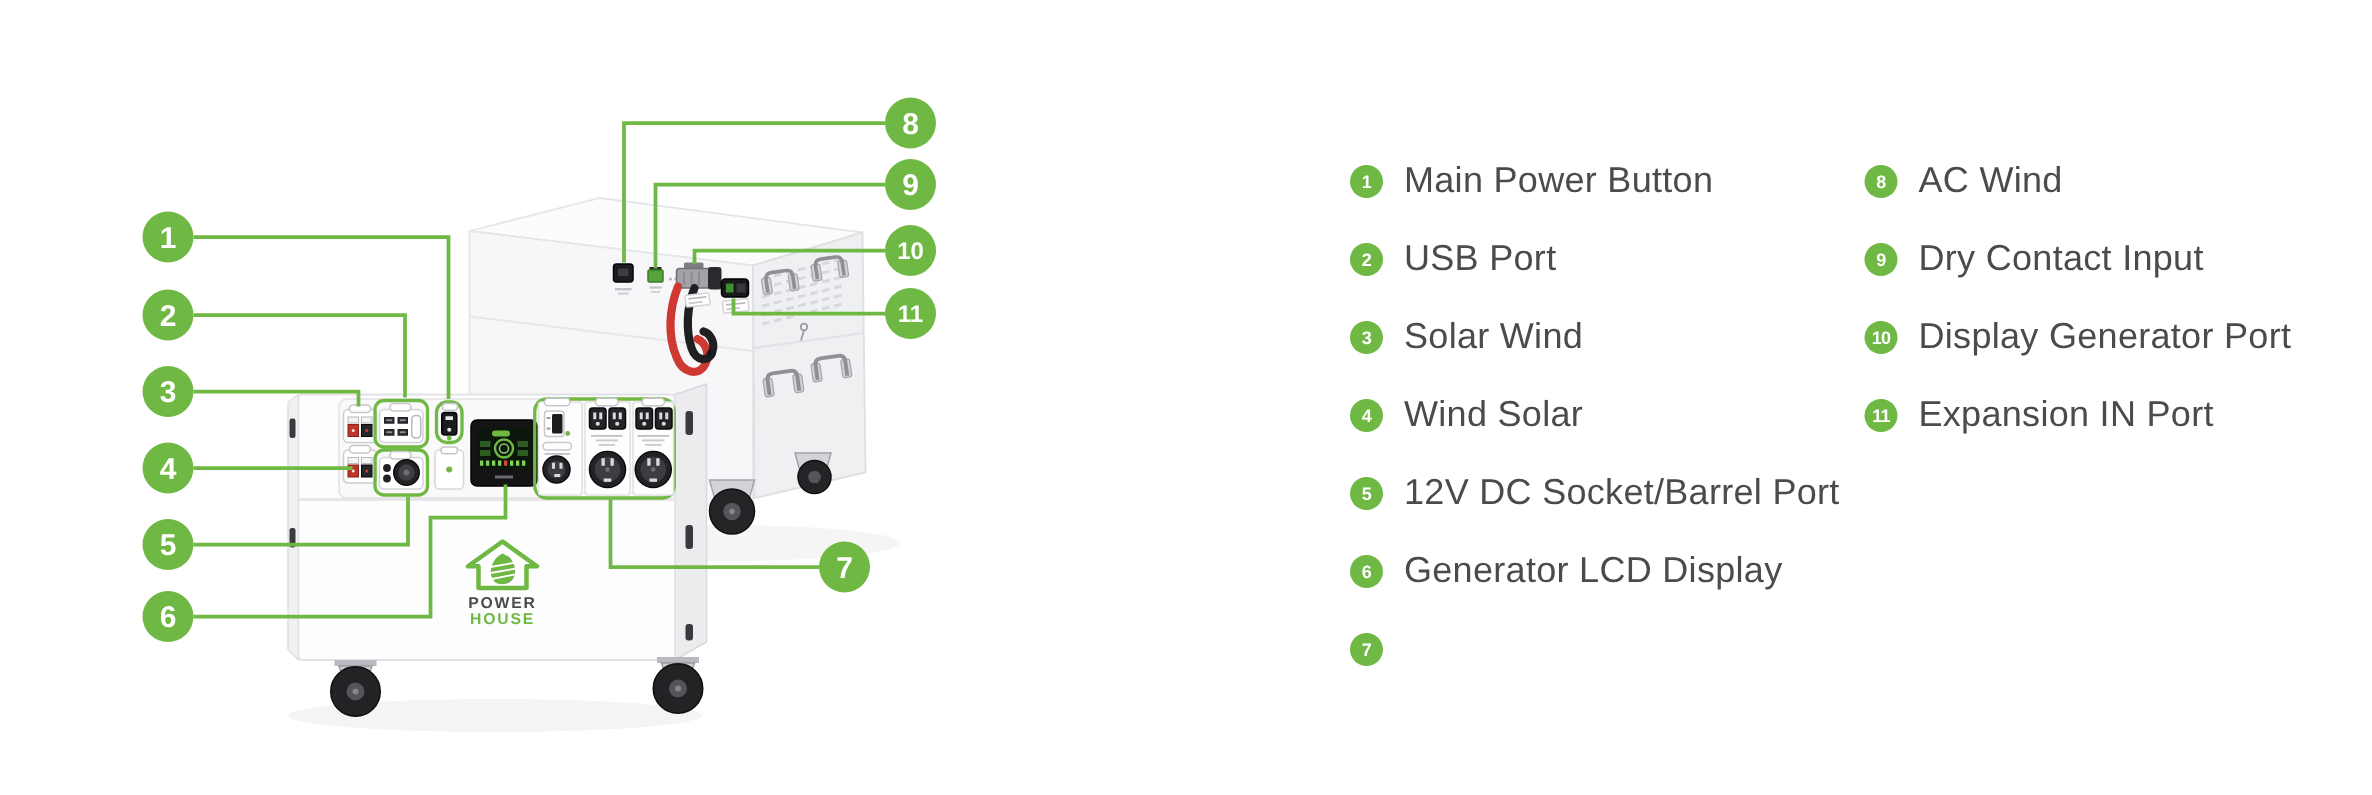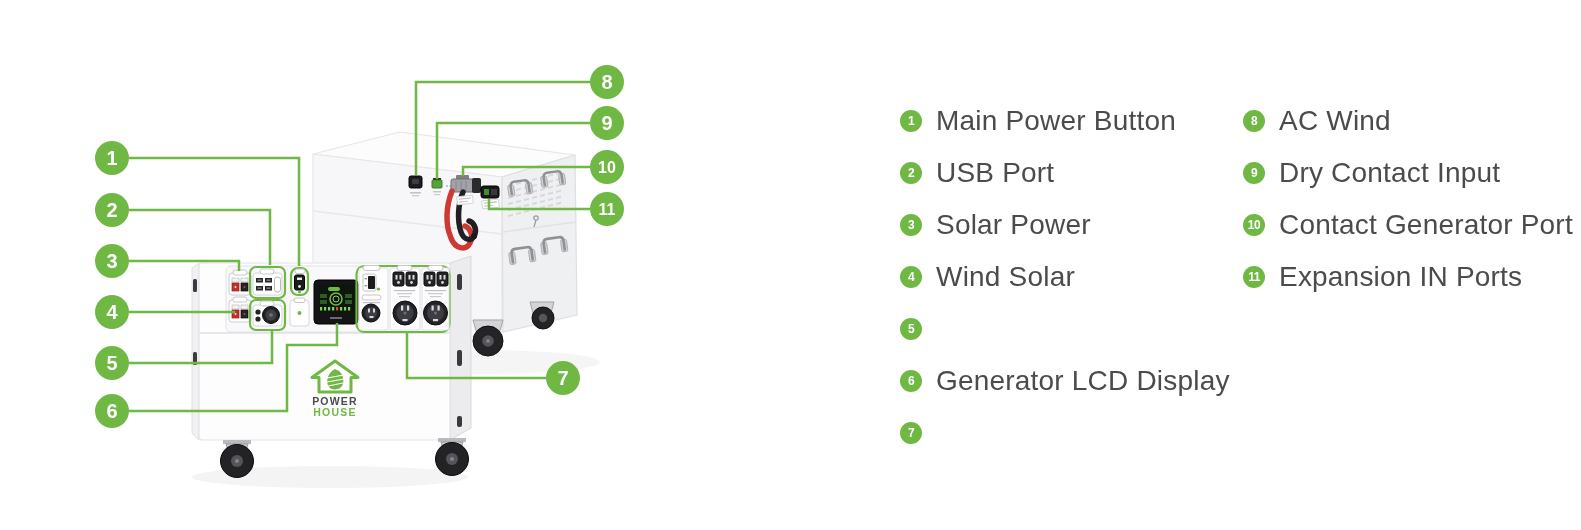--- a/index.html
+++ b/index.html
@@ -18,21 +18,21 @@
   .callout-line{stroke:var(--accent);stroke-width:2.5;fill:none;}
   .badge-num{fill:#ffffff;font-weight:700;font-family:"Liberation Sans",sans-serif;text-anchor:middle;}
   .legend-col{position:absolute;top:95px;}
   .legend-row{height:52px;display:flex;align-items:center;}
   .legend-badge{
     width:22px;height:22px;border-radius:50%;background:var(--accent);
     color:#fff;font-size:12px;font-weight:700;display:flex;align-items:center;justify-content:center;
     flex:0 0 22px;letter-spacing:-0.5px;
   }
   .legend-label{
-    margin-left:14px;font-size:28px;color:var(--text);letter-spacing:0.2px;white-space:nowrap;
+    margin-left:14px;font-size:24px;color:var(--text);letter-spacing:0.2px;white-space:nowrap;
   }
 </style>
 </head>
 <body>
 
 <svg class="stage" viewBox="0 0 700 530" aria-hidden="true">
 
   <g>
     <ellipse cx="480" cy="362" rx="120" ry="12" fill="#f5f5f6"></ellipse>
     <ellipse cx="330" cy="477" rx="138" ry="11" fill="#f4f4f5"></ellipse>
@@ -394,48 +394,49 @@
     <div class="legend-row">
       <span class="legend-badge">1</span>
       <span class="legend-label">Main Power Button</span>
     </div>
     <div class="legend-row">
       <span class="legend-badge">2</span>
       <span class="legend-label">USB Port</span>
     </div>
     <div class="legend-row">
       <span class="legend-badge">3</span>
-      <span class="legend-label">Solar Power</span>
+      <span class="legend-label">Solar Wind</span>
     </div>
     <div class="legend-row">
       <span class="legend-badge">4</span>
       <span class="legend-label">Wind Solar</span>
     </div>
     <div class="legend-row">
       <span class="legend-badge">5</span>
+      <span class="legend-label">12V DC Socket/Barrel Port</span>
     </div>
     <div class="legend-row">
       <span class="legend-badge">6</span>
       <span class="legend-label">Generator LCD Display</span>
     </div>
     <div class="legend-row">
       <span class="legend-badge">7</span>
     </div>
   </div>
   <div class="legend-col" style="left:1243px">
     <div class="legend-row">
       <span class="legend-badge">8</span>
       <span class="legend-label">AC Wind</span>
     </div>
     <div class="legend-row">
       <span class="legend-badge">9</span>
       <span class="legend-label">Dry Contact Input</span>
     </div>
     <div class="legend-row">
       <span class="legend-badge">10</span>
-      <span class="legend-label">Contact Generator Port</span>
+      <span class="legend-label">Display Generator Port</span>
     </div>
     <div class="legend-row">
       <span class="legend-badge">11</span>
-      <span class="legend-label">Expansion IN Ports</span>
+      <span class="legend-label">Expansion IN Port</span>
     </div>
   </div>
 </div>
 
 </body></html>

